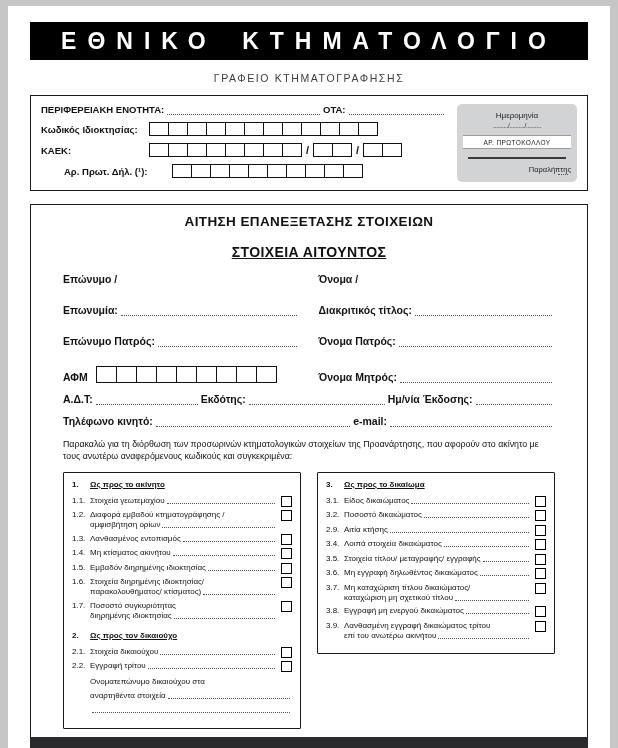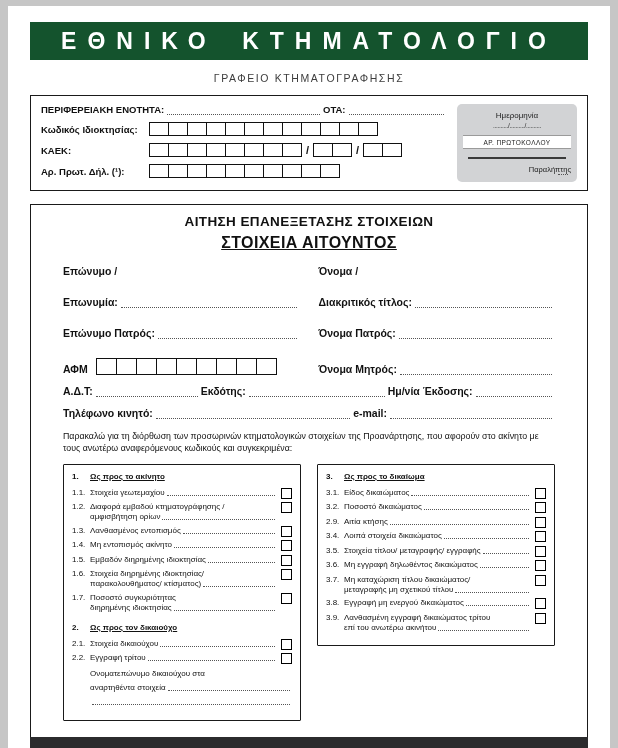--- a/index.html
+++ b/index.html
@@ -14,21 +14,21 @@
   .page {
     position:absolute; left:8px; top:6px;
     width:602px; height:742px;
     background:#ffffff;
     overflow:hidden;
   }
   
   .banner {
     margin:16px 22px 0;
     height:38px;
-    background:#14532d;
+    background:#000000;
     color:#fff;
     display:flex; align-items:center; justify-content:center;
     font-size:23px; font-weight:bold;
     letter-spacing:11px; word-spacing:8px;
     white-space:nowrap;
   }
   .office {
     text-align:center;
     margin-top:12px;
     font-size:10.5px;
@@ -38,21 +38,21 @@
   
   .top-box {
     margin:11px 22px 0;
     border:1.5px solid #1a1a1a;
     padding:8px 10px 8px 10px;
     display:flex; gap:10px;justify-content:flex-end;
   }
   .top-left { flex:1; min-width:0; }
   .frow { display:flex; align-items:flex-end; margin-bottom:7px; }
   .frow.cellsrow { align-items:center; }
-  .frow:last-child { margin-bottom:0; }
+  .frow:last-child { margin-bottom:0;margin-left:23px; }
   .blabel { font-size:9.5px; font-weight:bold; white-space:nowrap; }
   .blabel.w { width:108px; flex:none; }
   .leader { flex:1; border-bottom:1px dotted #555; height:11px; margin:0 3px; min-width:10px; }
   .leader.f2 { flex:1.2; } .leader.f3 { flex:1.6; } .leader.f09 { flex:0.9; }
   .cells { display:inline-flex; align-items:center; }
   .cell { width:20px; height:14px; border:1px solid #111; margin-left:-1px; background:#fff; flex:none; }
   .cells > .cell:first-child, .cellgroup > .cell:first-child { margin-left:0; }
   .cellgroup { display:inline-flex; }
   .slash { font-weight:bold; font-size:11px; margin:0 4px; }
   .cells.big .cell { width:21px; height:17px; }
@@ -77,21 +77,21 @@
   .stamp-recipient { width:100%; display:flex; align-items:flex-end; font-size:7.5px;flex-direction:column; }
   .stamp-recipient .leader { height:8px; }
   
   .main-box {
     margin:13px 22px 0;
     border:1.5px solid #1a1a1a;
     padding:9px 32px 12px;
     position:relative;
   }
   .app-title { text-align:center; font-weight:bold; font-size:13.5px; letter-spacing:0.4px; }
-  .app-subtitle { text-align:center; font-weight:bold; font-size:16px; text-decoration:underline; margin-top:5px; letter-spacing:0.4px; }
+  .app-subtitle { text-align:center; font-weight:bold; font-size:14px; text-decoration:underline; margin-top:15px; letter-spacing:0.4px; }
   .fields-grid {
     margin-top:13px;
     display:grid; grid-template-columns:1fr 1fr;
     column-gap:26px; row-gap:9px;gap:19px;
   }
   .fcell { display:flex; align-items:flex-end; min-width:0; }
   .flabel { font-size:10.5px; font-weight:bold; white-space:nowrap; }
   .frow.wide { margin-top:10px; margin-bottom:0; }
   .frow.wide .flabel { margin-left:0; }
   
@@ -310,21 +310,21 @@
                   <span>Λανθασμένος εντοπισμός</span>
                   <span class="dotlead"></span>
                 </span>
               </span>
               <span class="chk-box"></span>
             </div>
             <div class="chk-item">
               <span class="chk-num">1.4.</span>
               <span class="chk-mid">
                 <span class="chk-line">
-                  <span>Μη εντοπισμός ακίνητο</span>
+                  <span>Μη κτίσματος ακινήτου</span>
                   <span class="dotlead"></span>
                 </span>
               </span>
               <span class="chk-box"></span>
             </div>
             <div class="chk-item">
               <span class="chk-num">1.5.</span>
               <span class="chk-mid">
                 <span class="chk-line">
                   <span>Εμβαδόν διηρημένης ιδιοκτησίας</span>
@@ -468,21 +468,21 @@
               </span>
               <span class="chk-box"></span>
             </div>
             <div class="chk-item">
               <span class="chk-num">3.7.</span>
               <span class="chk-mid">
                 <span class="chk-line">
                   <span>Μη καταχώριση τίτλου δικαιώματος/</span>
                 </span>
                 <span class="chk-line">
-                  <span>μεταγραφής μη σχετικού τίτλου</span>
+                  <span>καταχώριση μη σχετικού τίτλου</span>
                   <span class="dotlead"></span>
                 </span>
               </span>
               <span class="chk-box"></span>
             </div>
             <div class="chk-item">
               <span class="chk-num">3.8.</span>
               <span class="chk-mid">
                 <span class="chk-line">
                   <span>Εγγραφή μη ενεργού δικαιώματος</span>

